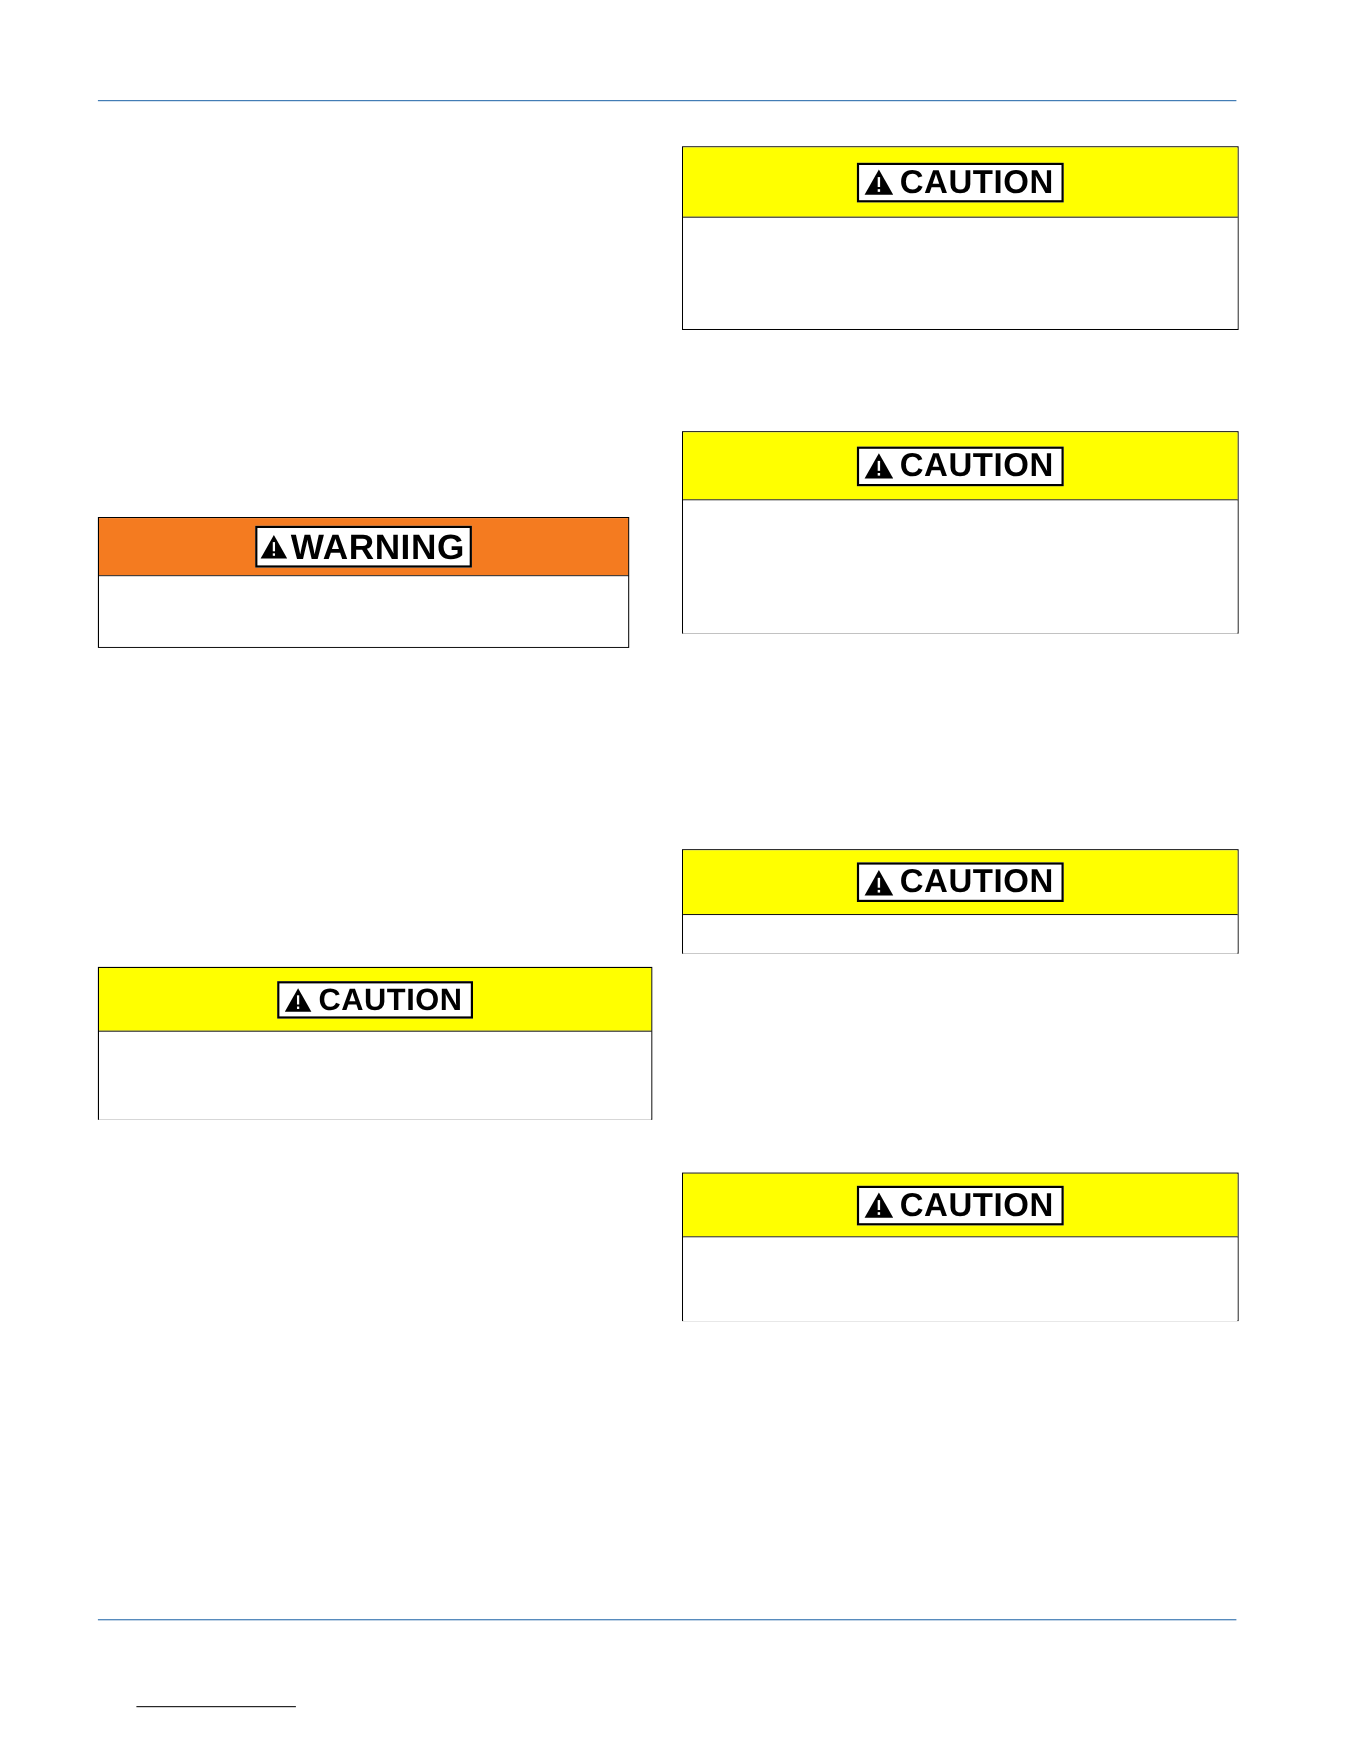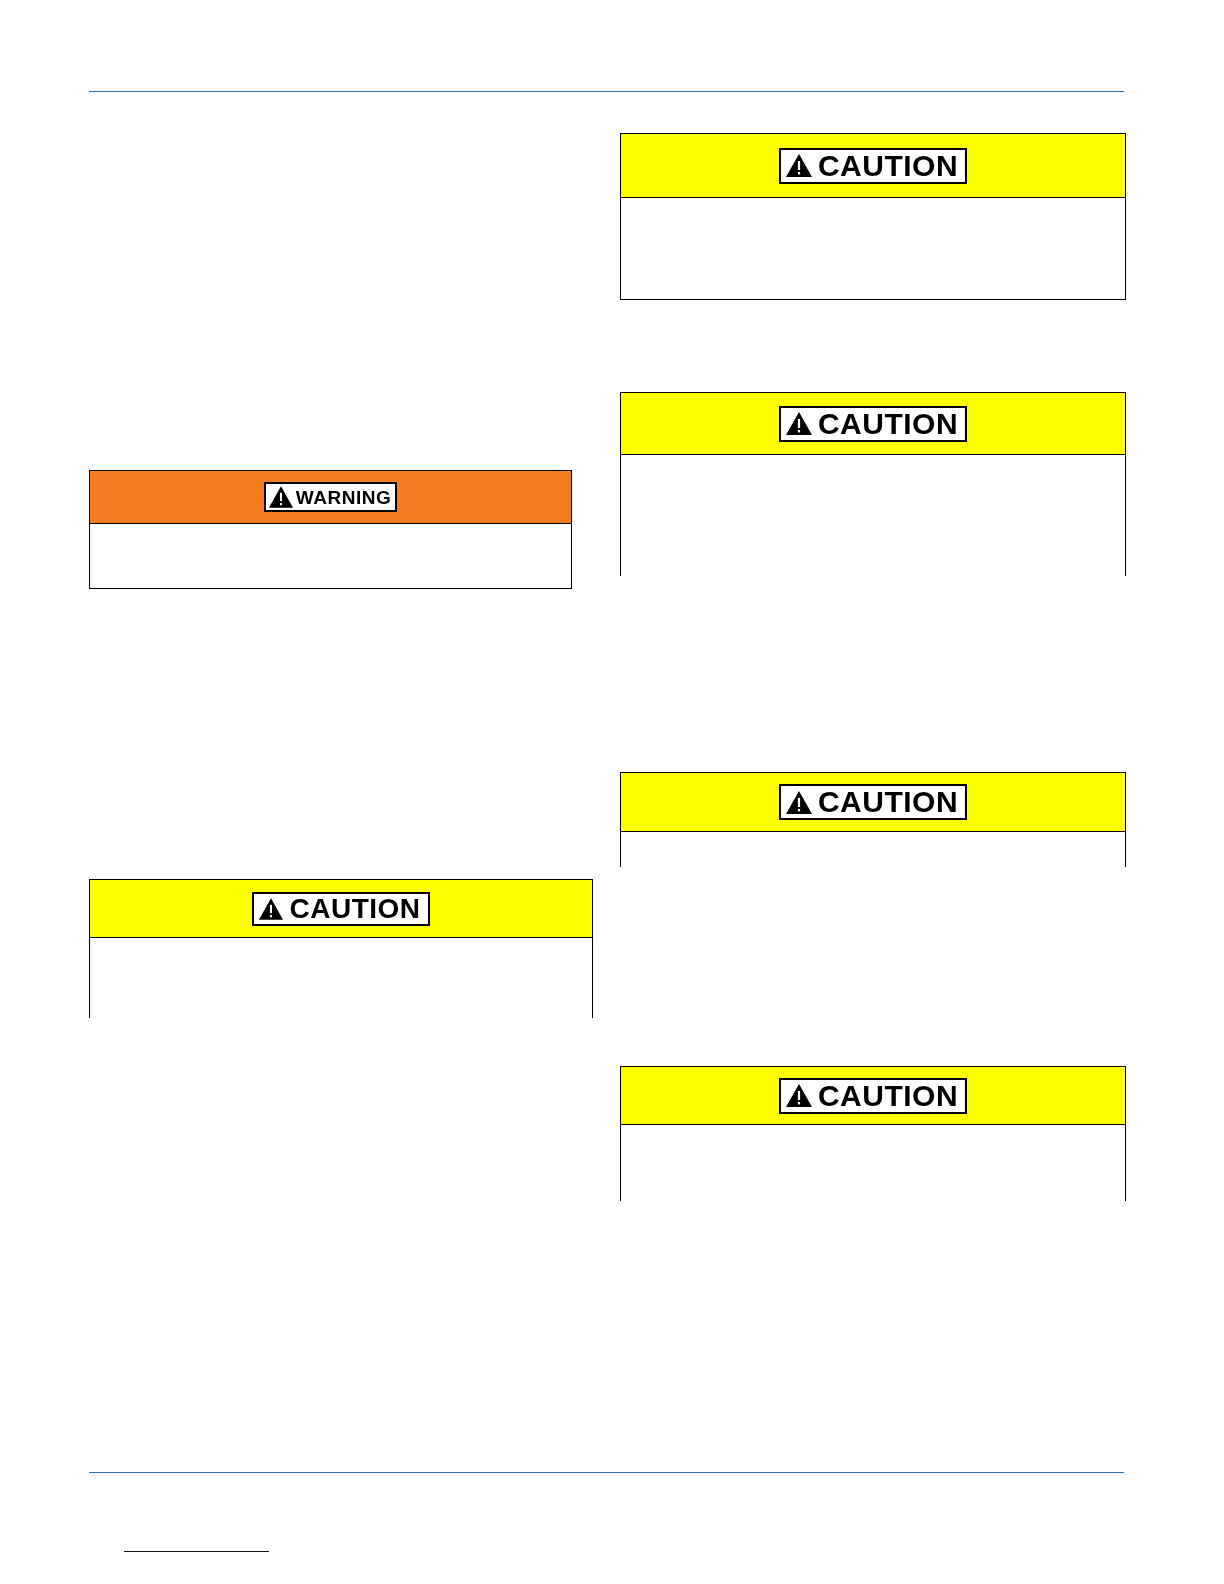--- a/index.html
+++ b/index.html
@@ -128,21 +128,21 @@
   <div class="safety-box" style="left:89px; top:470px; width:483px; height:119px;">
     <div class="safety-head warning" style="height:52px;">
       <span class="signal-plate tight">
         <span class="tri">
           <svg width="26" height="24" viewBox="0 0 28 25" aria-hidden="true">
             <polygon points="14,1 27,24 1,24" fill="#000000"></polygon>
             <rect x="12.9" y="8" width="2.2" height="9" fill="#ffffff"></rect>
             <rect x="12.9" y="19" width="2.2" height="2.4" fill="#ffffff"></rect>
           </svg>
         </span>
-        <span class="signal-word" style="font-size:19px;">WARNING</span>
+        <span class="signal-word" style="font-size:32px;">WARNING</span>
       </span>
     </div>
     <div class="safety-sep"></div>
     <div class="safety-body" style="height:64px;"></div>
   </div>
 
   <div class="safety-box" style="left:620px; top:392px; width:506px; height:184px;">
     <div class="safety-head caution" style="height:61px;">
       <span class="signal-plate">
         <span class="tri">

